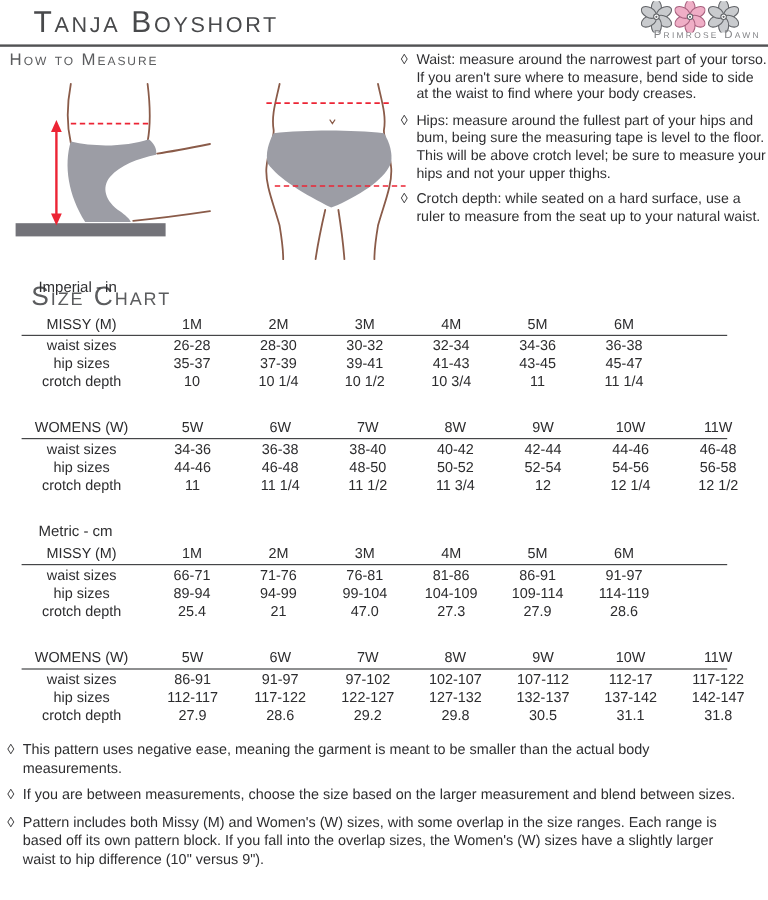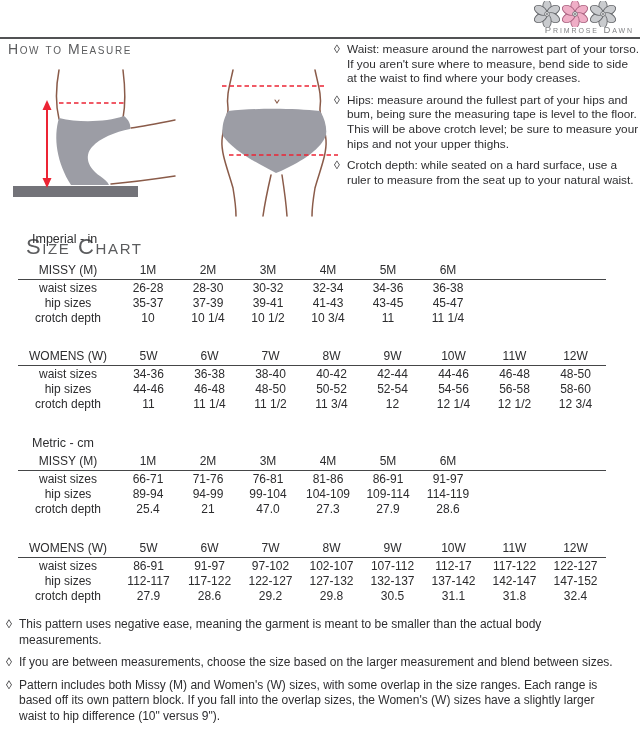--- a/index.html
+++ b/index.html
@@ -44,33 +44,34 @@
 
   .unit-label{position:absolute; left:32px; font-size:12.5px; color:var(--body-text,#2e2e30);}
   .unit-label.imperial{top:232px;}
   .unit-label.metric{top:436px;}
 
   .size-table{position:absolute; left:18px; width:588px; font-size:12px; color:#2c2c2e;}
   .size-table.t1{top:261px;}
   .size-table.t2{top:347px;}
   .size-table.t3{top:452px;}
   .size-table.t4{top:539px;}
-  .t-row{display:grid; align-items:center; height:15px;}
+  .t-row{display:grid; align-items:center; height:15px;gap:12px;}
   .missy .t-row{grid-template-columns:100px repeat(6,60px) 1fr;}
   .womens .t-row{grid-template-columns:100px repeat(8,61px) 1fr;}
   .t-row > div{text-align:center; white-space:nowrap;}
   .t-header{height:18px; border-bottom:1.6px solid #454648;}
 
   .notes{position:absolute; left:6px; top:617px; width:616px;}
 </style>
 </head>
 <body>
 
 <div id="page">
 
+  <div class="title">Tanja Boyshort</div>
 
   <div class="logo">
     <div class="flowers">
       <svg class="flower" width="26" height="26" viewBox="-13 -13 26 26">
         <g class="petals gray">
           <ellipse cx="0" cy="-7.3" rx="4.2" ry="6.8"></ellipse>
           <ellipse cx="0" cy="-7.3" rx="4.2" ry="6.8" transform="rotate(60)"></ellipse>
           <ellipse cx="0" cy="-7.3" rx="4.2" ry="6.8" transform="rotate(120)"></ellipse>
           <ellipse cx="0" cy="-7.3" rx="4.2" ry="6.8" transform="rotate(180)"></ellipse>
           <ellipse cx="0" cy="-7.3" rx="4.2" ry="6.8" transform="rotate(240)"></ellipse>

